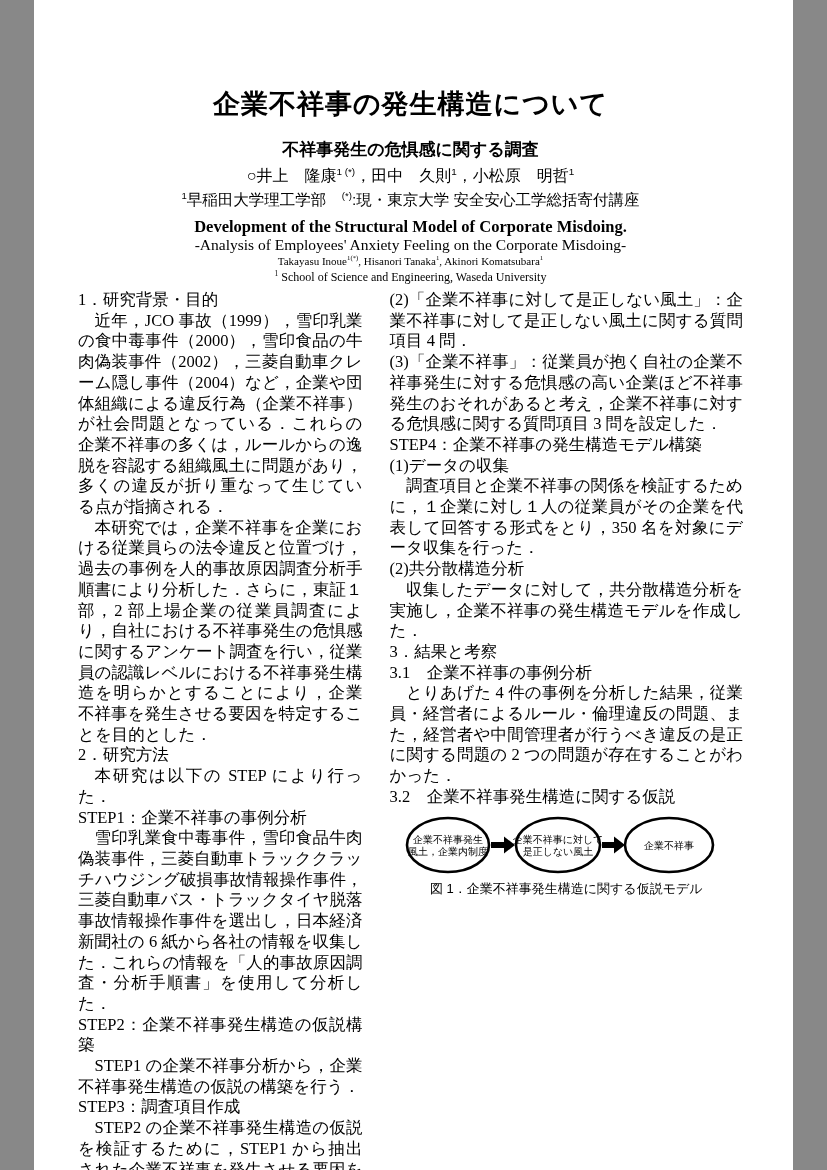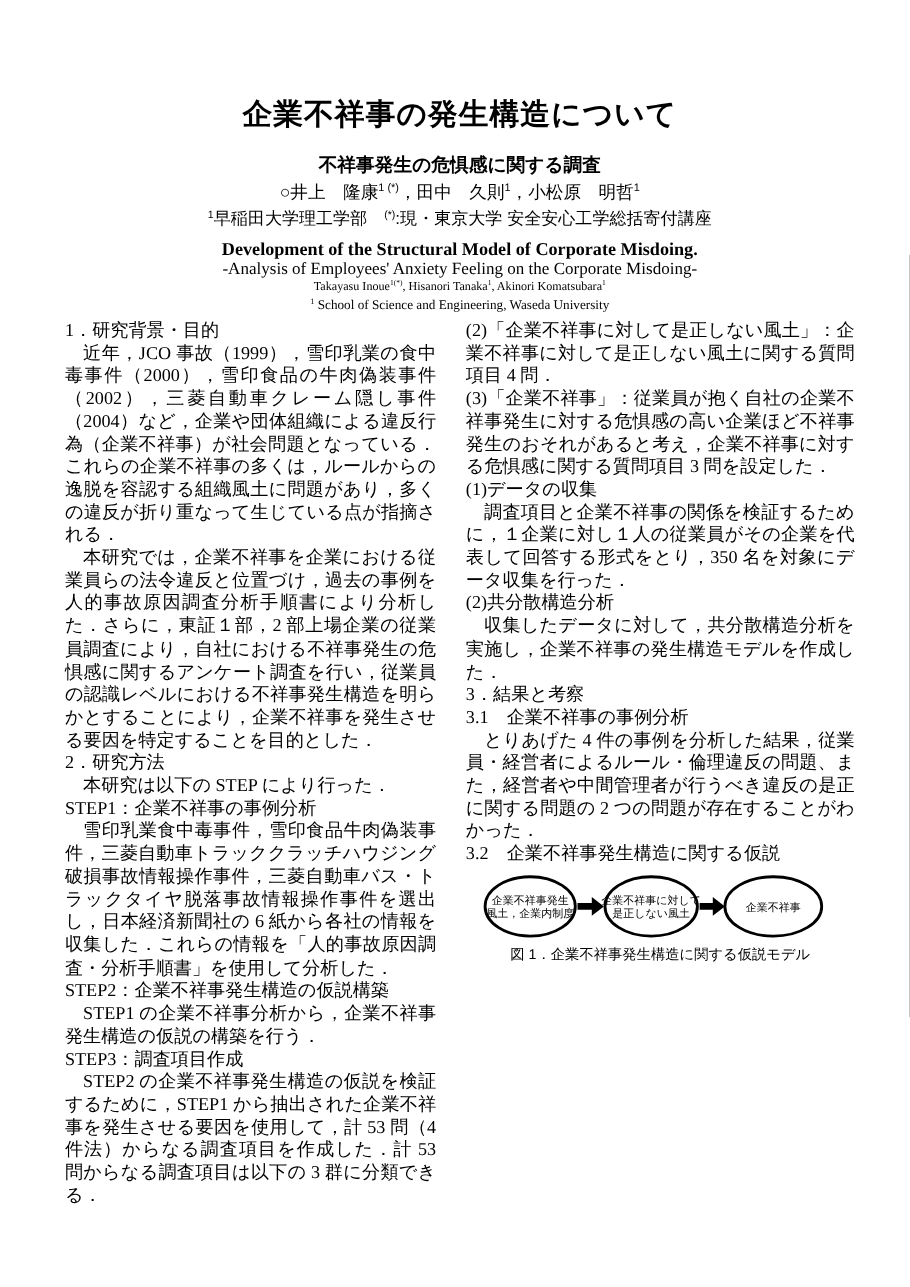--- a/index.html
+++ b/index.html
@@ -1,25 +1,25 @@
 <!DOCTYPE html>
 <html><head>
 <meta charset="utf-8">
 <style>
   html,body { margin:0; padding:0; background:#888; }
   .page {
     position: relative;
-    width: 827px;
+    width: 759px;
     height: 1170px;
     margin: 0 auto;
     background: #ffffff;
     color: #000000;
     font-family: "Liberation Serif", "DejaVu Serif", serif;
     box-sizing: border-box;
-    padding: 86px 50px 0 59px;
+    padding: 86px 50px 0 44px;
     overflow: hidden;
   }
   header { text-align: center; }
   .title-ja {
     font-family: "Liberation Sans", "DejaVu Sans", sans-serif;
     font-size: 27px;
     font-weight: bold;
     line-height: 36px;
     margin: 0;
     letter-spacing: 1px;
@@ -116,20 +116,21 @@
       <p class="p">雪印乳業食中毒事件，雪印食品牛肉偽装事件，三菱自動車トラッククラッチハウジング破損事故情報操作事件，三菱自動車バス・トラックタイヤ脱落事故情報操作事件を選出し，日本経済新聞社の 6 紙から各社の情報を収集した．これらの情報を「人的事故原因調査・分析手順書」を使用して分析した．</p>
       <p class="h">STEP2：企業不祥事発生構造の仮説構築</p>
       <p class="p">STEP1 の企業不祥事分析から，企業不祥事発生構造の仮説の構築を行う．</p>
       <p class="h">STEP3：調査項目作成</p>
       <p class="p">STEP2 の企業不祥事発生構造の仮説を検証するために，STEP1 から抽出された企業不祥事を発生させる要因を使用して，計 53 問（4件法）からなる調査項目を作成した．計 53 問からなる調査項目は以下の 3 群に分類できる．</p>
     </section>
 
     <section class="col">
       <p class="plain">(2)「企業不祥事に対して是正しない風土」：企業不祥事に対して是正しない風土に関する質問項目 4 問．</p>
       <p class="plain">(3)「企業不祥事」：従業員が抱く自社の企業不祥事発生に対する危惧感の高い企業ほど不祥事発生のおそれがあると考え，企業不祥事に対する危惧感に関する質問項目 3 問を設定した．</p>
+      <p class="h">STEP4：企業不祥事の発生構造モデル構築</p>
       <p class="h">(1)データの収集</p>
       <p class="p">調査項目と企業不祥事の関係を検証するために，１企業に対し１人の従業員がその企業を代表して回答する形式をとり，350 名を対象にデータ収集を行った．</p>
       <p class="h">(2)共分散構造分析</p>
       <p class="p">収集したデータに対して，共分散構造分析を実施し，企業不祥事の発生構造モデルを作成した．</p>
       <p class="h">3．結果と考察</p>
       <p class="h">3.1　企業不祥事の事例分析</p>
       <p class="p">とりあげた 4 件の事例を分析した結果，従業員・経営者によるルール・倫理違反の問題、また，経営者や中間管理者が行うべき違反の是正に関する問題の 2 つの問題が存在することがわかった．</p>
       <p class="h">3.2　企業不祥事発生構造に関する仮説</p>
 
       <figure>

